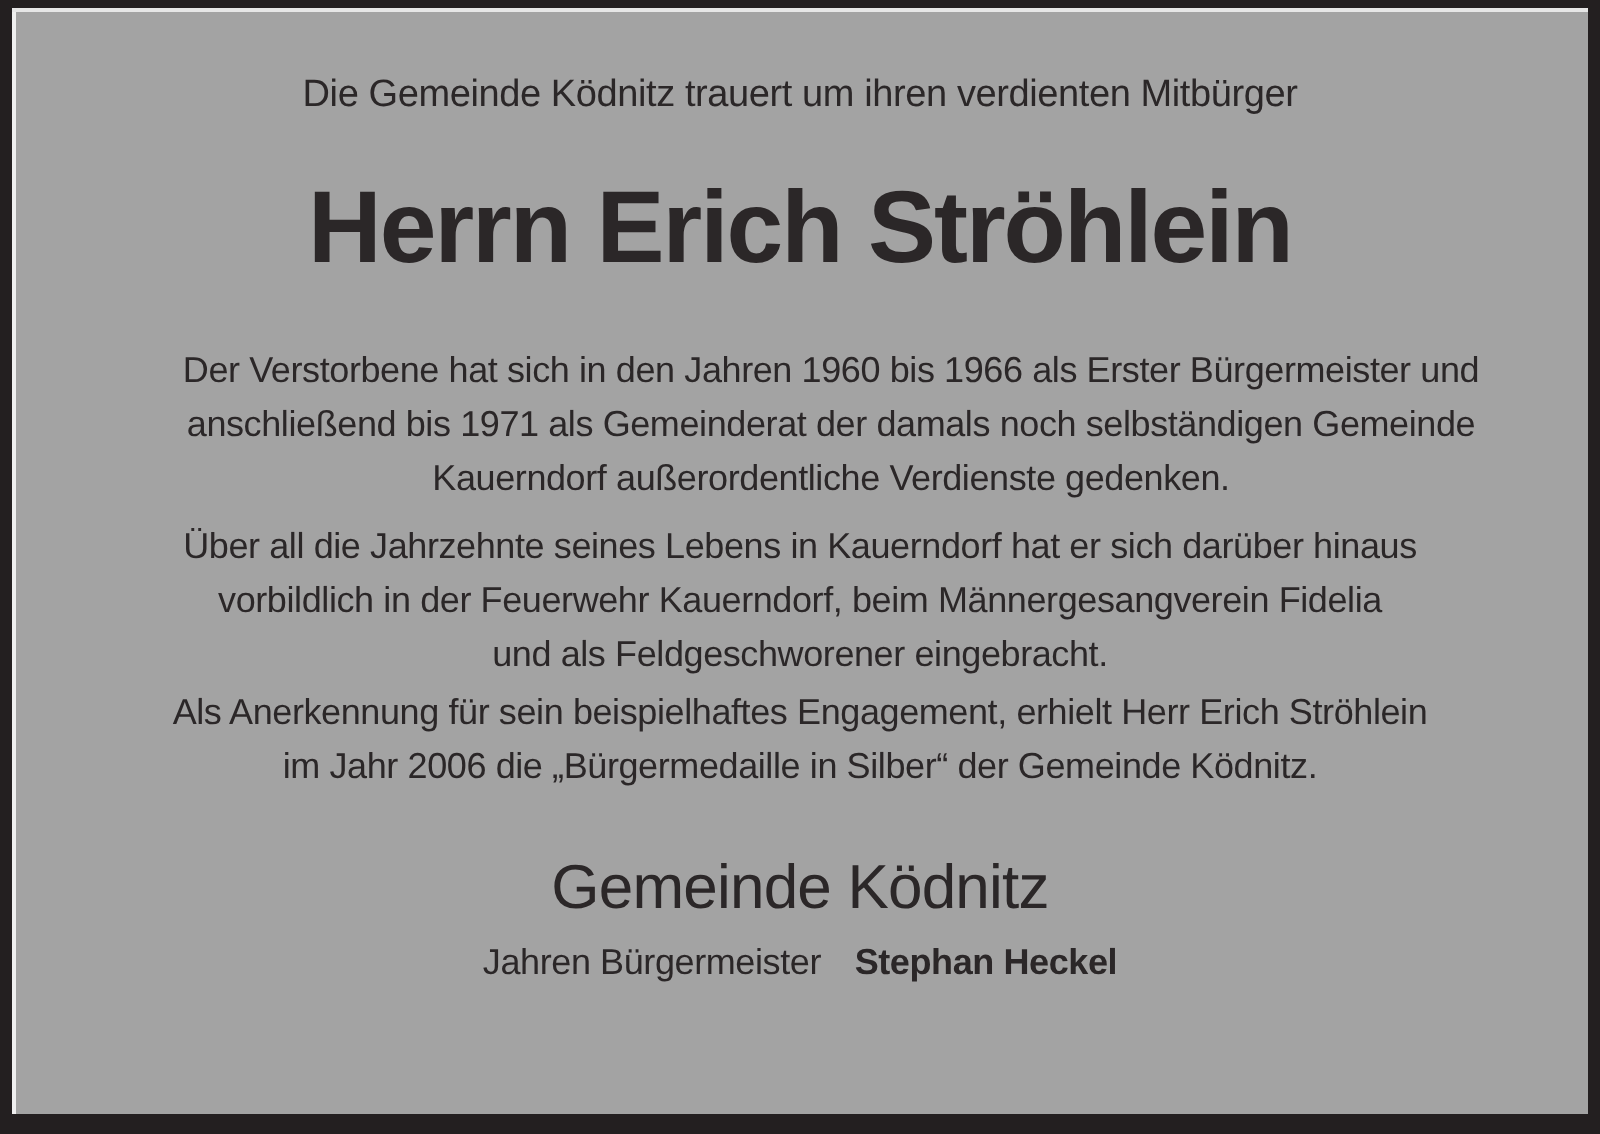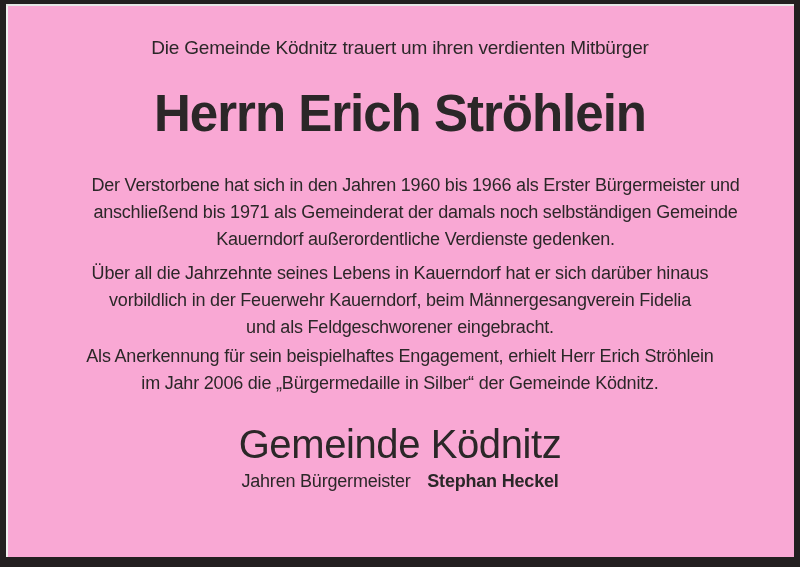--- a/index.html
+++ b/index.html
@@ -4,21 +4,21 @@
 <style>
   html, body {
     margin: 0;
     padding: 0;
     background: #ffffff;
   }
   .page {
     position: relative;
     width: 800px;
     height: 567px;
-    background: #f9a8d4;
+    background: #a3a3a3;
     overflow: hidden;
     font-family: "Liberation Sans", "DejaVu Sans", sans-serif;
     color: #2b2728;
   }
   .frame {
     position: absolute;
     inset: 0;
     box-sizing: border-box;
     border-style: solid;
     border-color: #231f20;
@@ -44,21 +44,21 @@
     line-height: 27px;
     letter-spacing: -0.2px;
   }
   .para .line { white-space: nowrap; }
   .p1 { margin-top: 28px; padding-left: 31px; }
   .p2 { margin-top: 7px; text-align: center; }
   .p3 { margin-top: 2px; }
   .p4 { margin-top: 2px; }
   .sig-org {
     margin-top: 28px;
-    font-size: 40px;
+    font-size: 31px;
     line-height: 38px;
     letter-spacing: -0.4px;
   }
   .sig-line {
     margin-top: 6px;
     font-size: 18px;
     line-height: 24px;
     letter-spacing: -0.2px;
   }
   .sig-line b { font-weight: 700; margin-left: 12px; }

